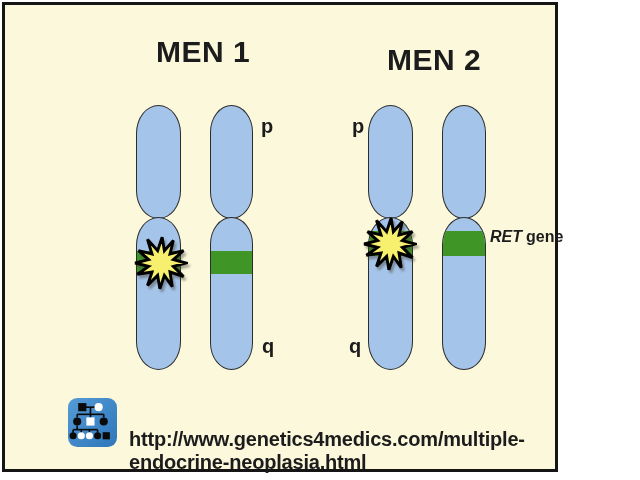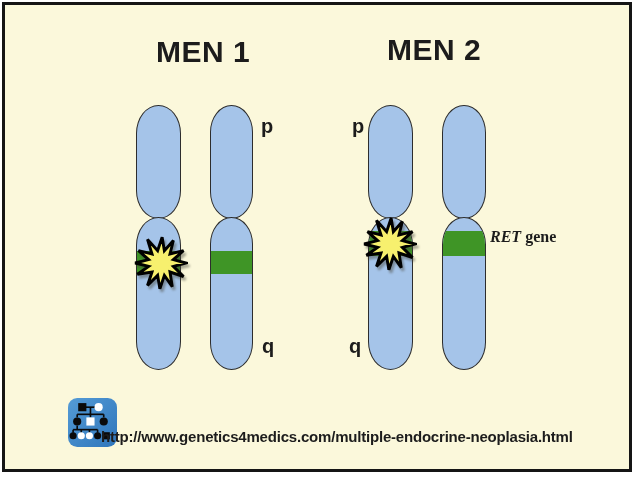--- a/index.html
+++ b/index.html
@@ -2,30 +2,30 @@
 <html><head>
 <meta charset="utf-8">
 <style>
   html,body{margin:0;padding:0;}
   body{
     width:640px;height:480px;position:relative;background:#ffffff;
     font-family:"Liberation Sans", sans-serif;color:#1c1c1c;
     -webkit-font-smoothing:antialiased;
   }
   .frame{
-    position:absolute;left:2px;top:2px;width:630px;height:470px;
+    position:absolute;left:2px;top:2px;width:556px;height:470px;
     border:3px solid #151515;background:#FBF8DB;box-sizing:border-box;
   }
   .abs{position:absolute;}
   .title{
     width:132px;text-align:center;font-size:30px;font-weight:bold;
     letter-spacing:0.5px;line-height:34px;
   }
   .t1{left:132px;top:30px;}
-  .t2{left:363px;top:28px;}
+  .t2{left:363px;top:38px;}
   .chrom{position:absolute;height:265px;}
   .arm{
     position:absolute;left:0;width:100%;box-sizing:border-box;
     background:#A5C4E9;border:1.6px solid #2d2d2d;
     border-radius:23px / 29px;overflow:hidden;
   }
   .arm-p{top:0;height:114px;}
   .arm-q{top:112px;height:153px;}
   .band{position:absolute;left:-2px;right:-2px;background:#3F9526;}
   .band-l{top:33px;height:23px;}
@@ -37,24 +37,24 @@
   .star{width:54px;height:54px;filter:drop-shadow(2px 3px 1px rgba(70,70,60,0.45));}
   .starA{left:129px;top:231px;}
   .starC{left:358px;top:212px;}
   .armlabel{font-size:20px;font-weight:bold;line-height:20px;}
   .p1{left:256px;top:111px;}
   .q1{left:257px;top:331px;}
   .p2{left:347px;top:111px;}
   .q2{left:344px;top:331px;}
   .genelabel{font-size:16px;font-weight:600;line-height:18px;white-space:nowrap;}
   .gl-left{left:25px;top:237px;width:102px;text-align:right;}
-  .gl-right{left:485px;top:223px;text-align:left;font-family:Liberation Serif, serif;}
+  .gl-right{left:485px;top:223px;text-align:left;}
   .gene-name{font-style:italic;margin-right:4px;}
   .logo{left:63px;top:393px;width:49px;height:49px;}
-  .url{left:96px;top:423px;font-size:15px;font-weight:600;letter-spacing:-0.2px;}
+  .url{left:124px;top:423px;font-size:20px;font-weight:600;letter-spacing:-0.2px;}
 </style>
 </head>
 <body>
 
 <div class="frame">
 
   <div class="abs title t1">MEN 1</div>
   <div class="abs title t2">MEN 2</div>
 
   <div class="chrom chromA">

